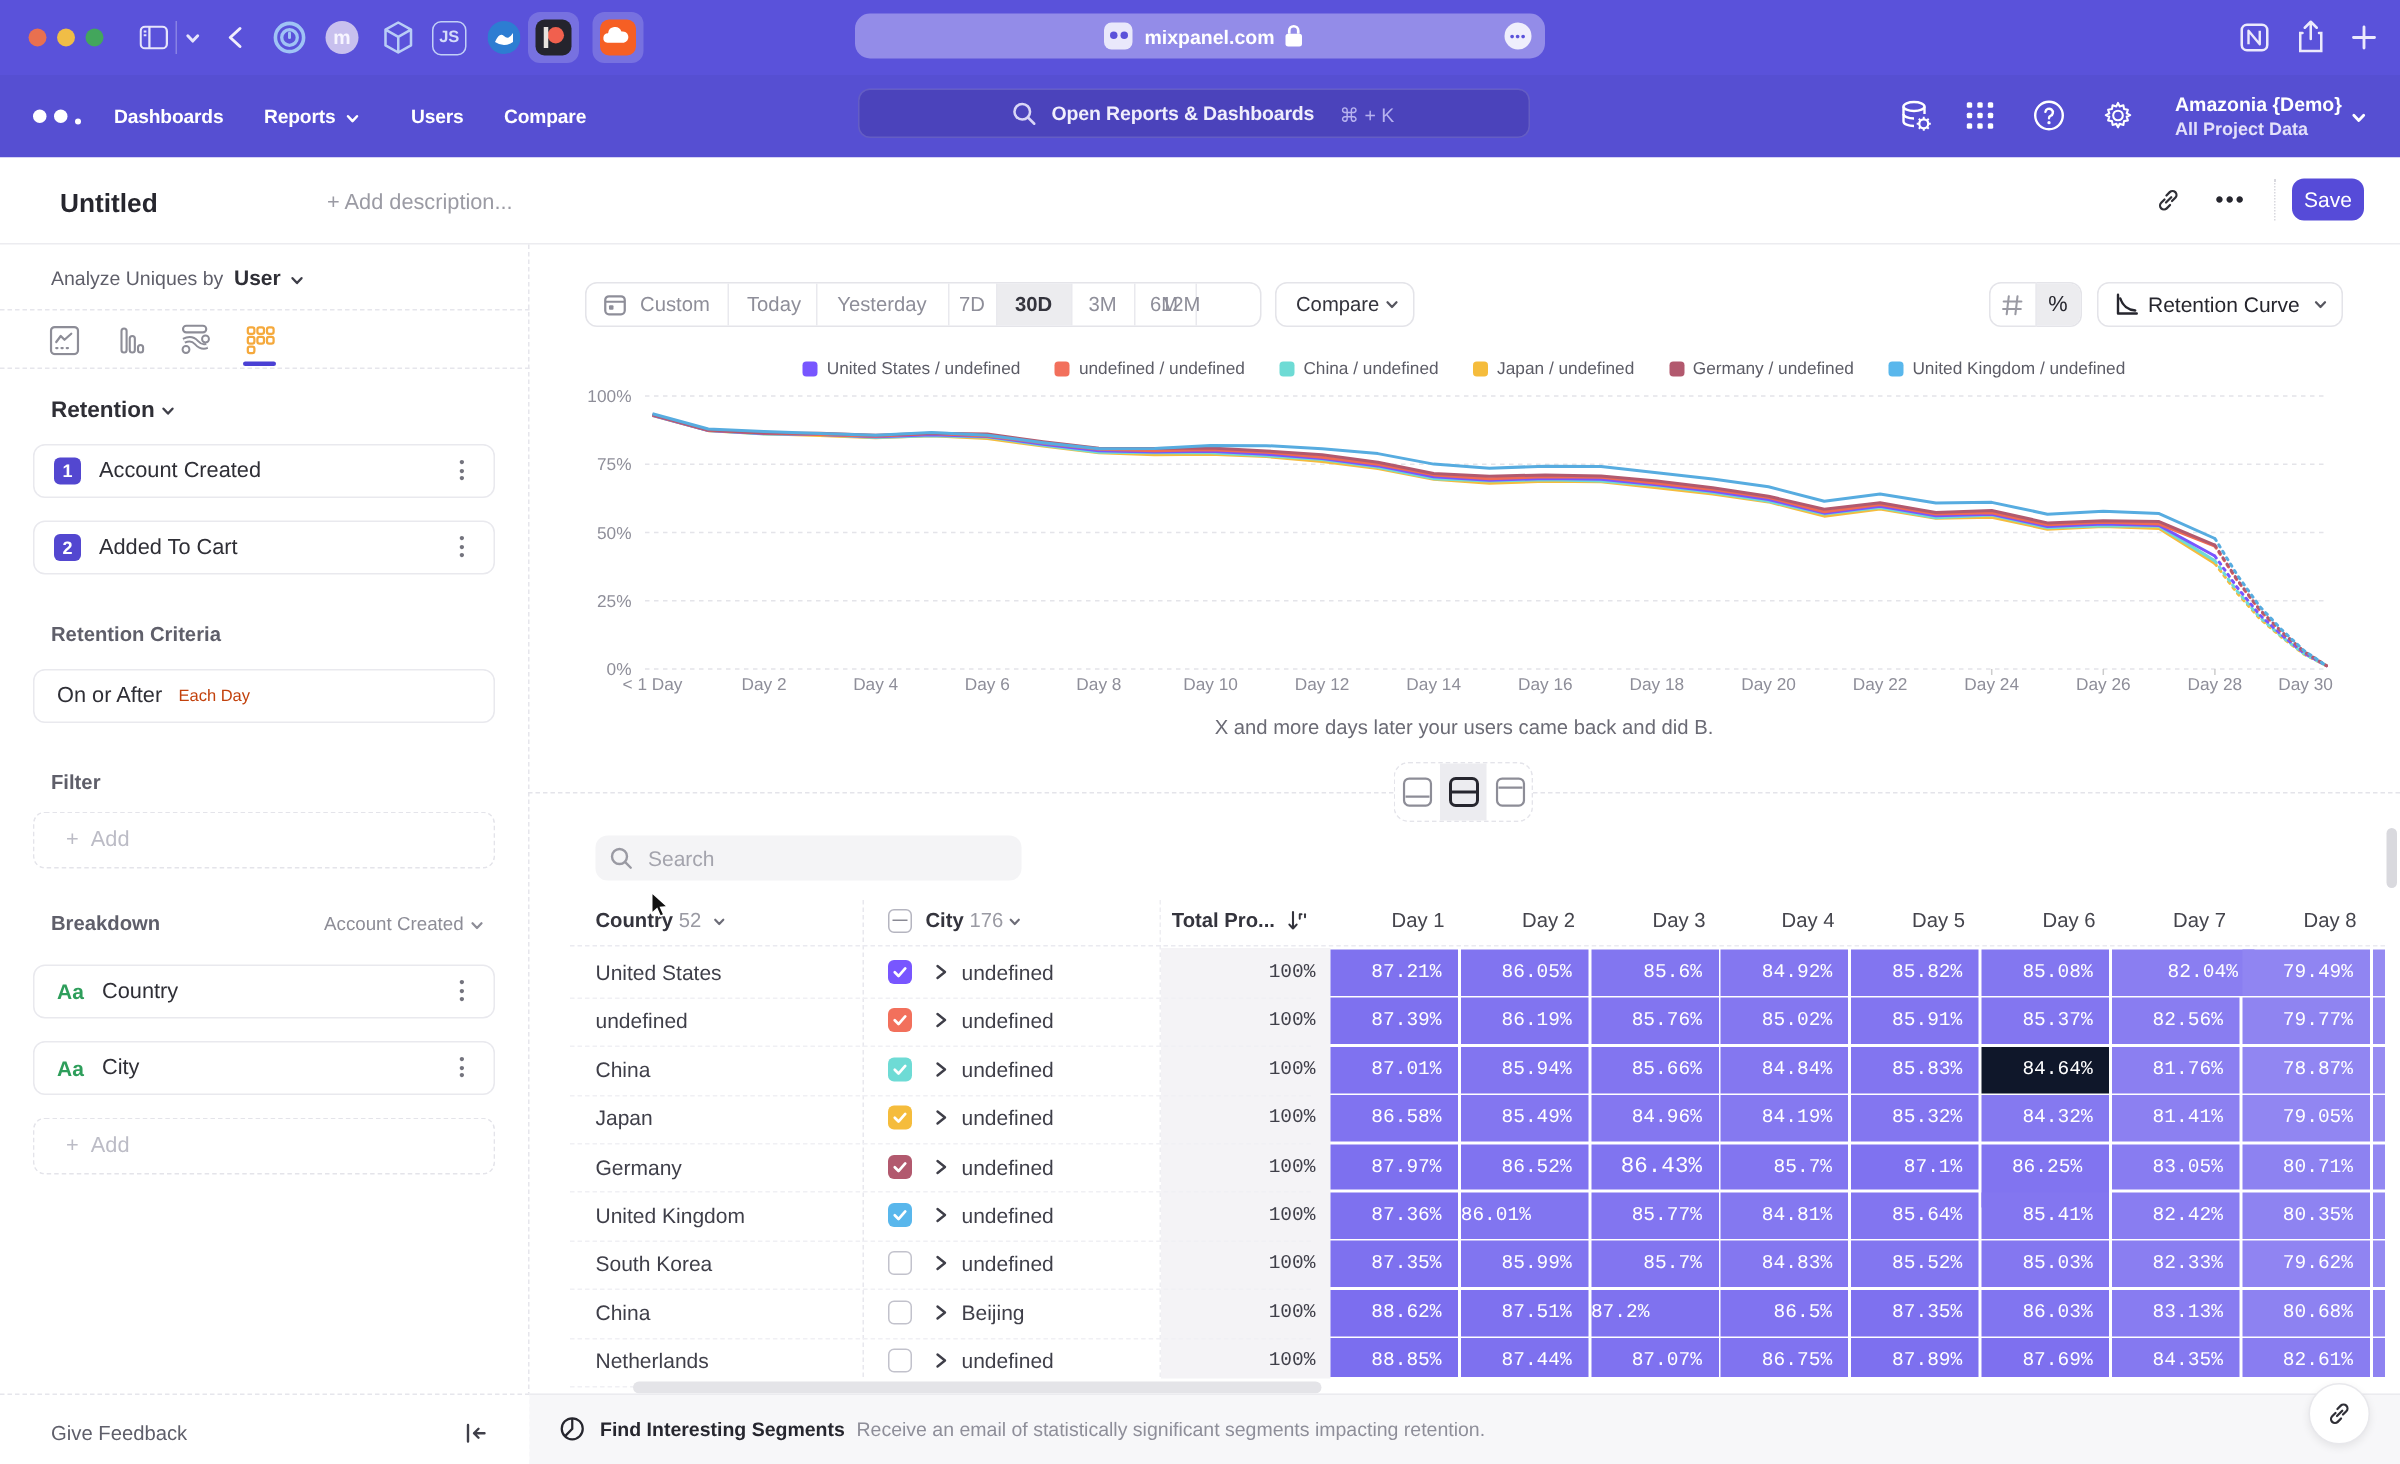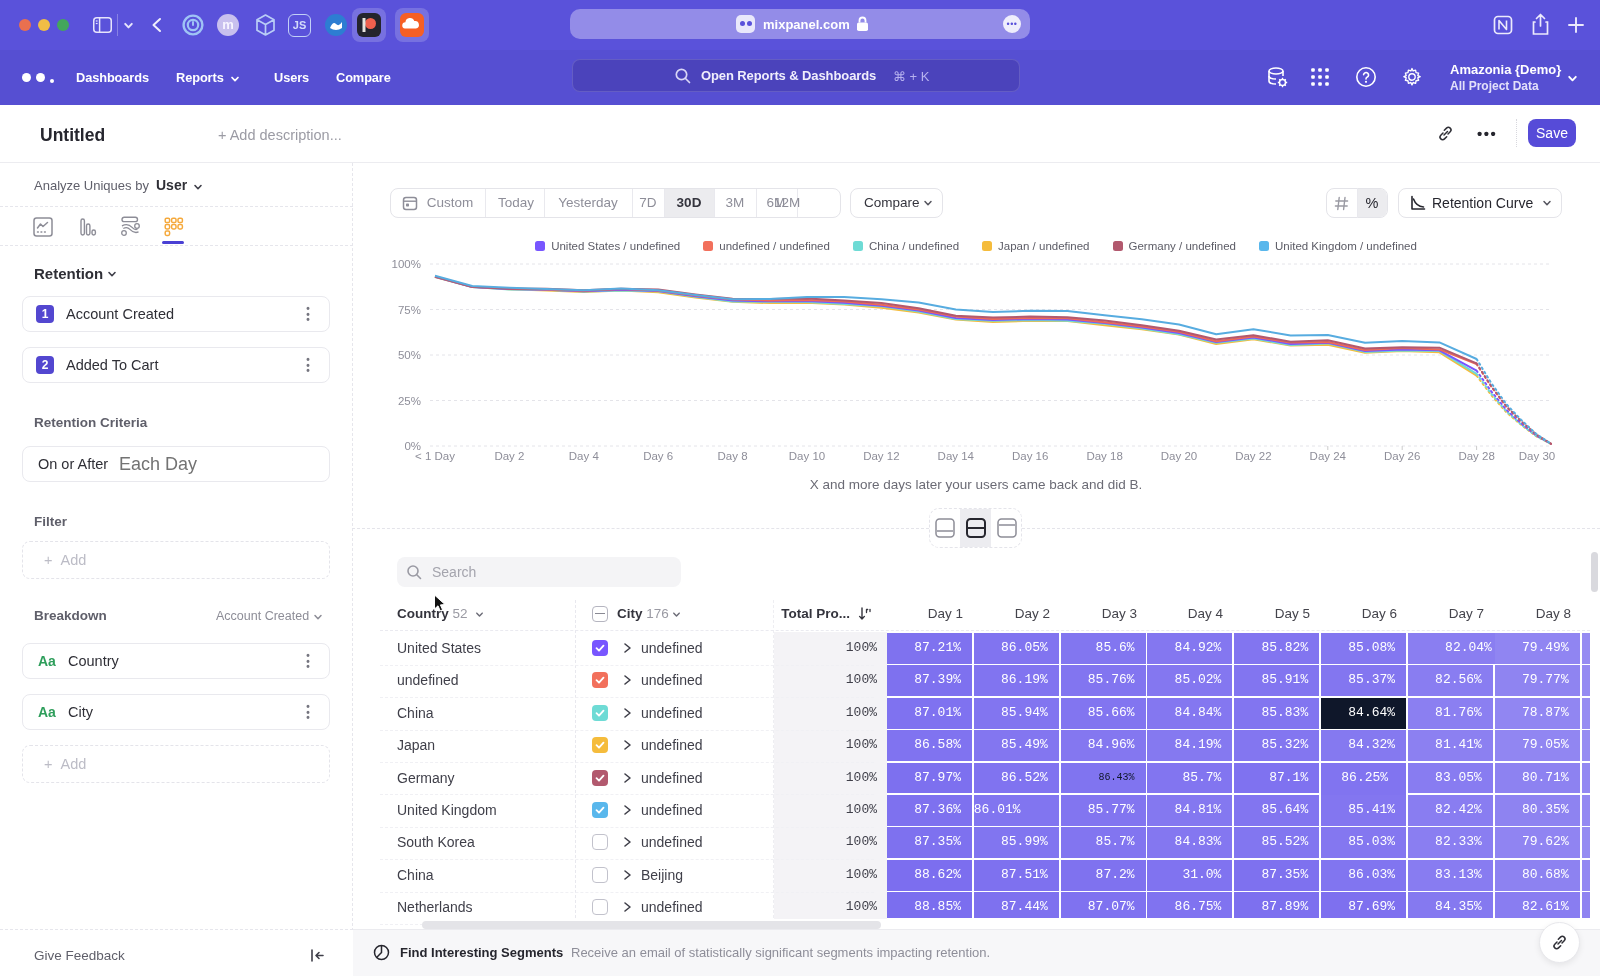--- a/index.html
+++ b/index.html
@@ -171,21 +171,21 @@
     <div class="abs" style="left:36px;top:305px;width:18px;height:18px;border-radius:4px;background:#5347d0;color:#fff;font-size:12px;font-weight:700;text-align:center;line-height:18px">1</div>
     <div class="abs" style="left:66px;top:303px;height:22px;line-height:22px;font-size:14.5px;color:#2f2f36">Account Created</div>
     <div class="abs" style="left:303px;top:304px;width:10px;font-size:10px;line-height:5.5px;color:#74747e;font-weight:700;text-align:center;margin-top:2px">•<br>•<br>•</div>
     <div class="abs" style="left:22px;top:347px;width:308px;height:36px;border:1px solid #e9e9ee;border-radius:8px;background:#fff"></div>
     <div class="abs" style="left:36px;top:356px;width:18px;height:18px;border-radius:4px;background:#5347d0;color:#fff;font-size:12px;font-weight:700;text-align:center;line-height:18px">2</div>
     <div class="abs" style="left:66px;top:354px;height:22px;line-height:22px;font-size:14.5px;color:#2f2f36">Added To Cart</div>
     <div class="abs" style="left:303px;top:355px;width:10px;font-size:10px;line-height:5.5px;color:#74747e;font-weight:700;text-align:center;margin-top:2px">•<br>•<br>•</div>
     <div class="abs" style="left:34px;top:413px;height:20px;line-height:20px;font-size:13.5px;font-weight:700;color:#5f5f6a">Retention Criteria</div>
     <div class="abs" style="left:22px;top:446px;width:308px;height:36px;border:1px solid #e9e9ee;border-radius:8px;background:#fff"></div>
     <div class="abs" style="left:38px;top:453px;height:22px;line-height:22px;font-size:14.5px;color:#2f2f36">On or After</div>
-    <div class="abs" style="left:119px;top:453px;height:22px;line-height:22px;font-size:18px;color:#737373">Each Day</div>
+    <div class="abs" style="left:119px;top:453px;height:22px;line-height:22px;font-size:11px;color:#c2410c">Each Day</div>
     <div class="abs" style="left:34px;top:512px;height:20px;line-height:20px;font-size:13.5px;font-weight:700;color:#5f5f6a">Filter</div>
     <div class="abs" style="left:22px;top:541px;width:308px;height:38px;border:1px dashed #e4e4ea;border-radius:8px"></div>
     <div class="abs" style="left:44px;top:549px;height:22px;line-height:22px;font-size:14.5px;color:#bcbcc6">+&nbsp;&nbsp;Add</div>
     <div class="abs" style="left:34px;top:606px;height:20px;line-height:20px;font-size:13.5px;font-weight:700;color:#5f5f6a">Breakdown</div>
     <div class="abs" style="left:216px;top:607px;height:19px;line-height:19px;font-size:12.5px;color:#8d8d97">Account Created</div>
     <svg style="position:absolute;left:313.0px;top:612.0px" width="10" height="10" viewBox="0 0 10 10">
       <path d="M2 3.5 L5 6.7 L8 3.5" fill="none" stroke="#8d8d97" stroke-width="1.5" stroke-linecap="round" stroke-linejoin="round"></path>
     </svg>
     <div class="abs" style="left:22px;top:643px;width:308px;height:36px;border:1px solid #e9e9ee;border-radius:8px;background:#fff"></div>
     <div class="abs" style="left:38px;top:650px;height:22px;line-height:22px;font-size:14px;font-weight:700;color:#2e9e5b">Aa</div>
@@ -443,21 +443,21 @@
       </svg>
     </div>
     <svg style="position:absolute;left:621px;top:771.5px" width="12" height="12" viewBox="0 0 12 12">
       <path d="M4 2 L9 6 L4 10" fill="none" stroke="#3f3f49" stroke-width="1.6" stroke-linecap="round" stroke-linejoin="round"></path>
     </svg>
     <div style="position:absolute;left:641px;top:762.5px;width:130px;height:30.9px;line-height:30.9px;font-size:14px;color:#3f3f49">undefined</div>
     <div style="position:absolute;left:774px;top:762.5px;width:103px;height:30.9px;line-height:30.9px;font-size:13px;color:#3f3f49;text-align:right;font-family:'Liberation Mono',monospace">100%</div>
     <div style="position:absolute;left:380px;top:794.4px;width:494px;height:0;border-top:1px dashed #f0f0f4"></div>
     <div style="position:absolute;left:887.0px;top:762.5px;width:85.0px;height:30.9px;background:rgb(125,112,239);color:#fff;font-size:13px;line-height:30.9px;text-align:right;padding-right:11px;box-sizing:border-box;font-family:'Liberation Mono',monospace">87.97%</div>
     <div style="position:absolute;left:973.8px;top:762.5px;width:85.0px;height:30.9px;background:rgb(128,115,240);color:#fff;font-size:13px;line-height:30.9px;text-align:right;padding-right:11px;box-sizing:border-box;font-family:'Liberation Mono',monospace">86.52%</div>
-    <div style="position:absolute;left:1060.6px;top:762.5px;width:85.0px;height:30.9px;background:rgb(128,116,240);color:#0f172a;font-size:10px;line-height:30.9px;text-align:right;padding-right:11px;box-sizing:border-box;font-family:'Liberation Mono',monospace">86.43%</div>
+    <div style="position:absolute;left:1060.6px;top:762.5px;width:85.0px;height:30.9px;background:rgb(128,116,240);color:#ffffff;font-size:15px;line-height:30.9px;text-align:right;padding-right:11px;box-sizing:border-box;font-family:'Liberation Mono',monospace">86.43%</div>
     <div style="position:absolute;left:1147.4px;top:762.5px;width:85.0px;height:30.9px;background:rgb(130,117,240);color:#fff;font-size:13px;line-height:30.9px;text-align:right;padding-right:11px;box-sizing:border-box;font-family:'Liberation Mono',monospace">85.7%</div>
     <div style="position:absolute;left:1234.2px;top:762.5px;width:85.0px;height:30.9px;background:rgb(127,114,240);color:#fff;font-size:13px;line-height:30.9px;text-align:right;padding-right:11px;box-sizing:border-box;font-family:'Liberation Mono',monospace">87.1%</div>
     <div style="position:absolute;left:1321.1px;top:762.5px;width:85.0px;height:42px;background:rgb(129,116,240);color:#fff;font-size:13px;line-height:30.9px;text-align:right;padding-right:18px;box-sizing:border-box;font-family:'Liberation Mono',monospace">86.25%</div>
     <div style="position:absolute;left:1407.9px;top:762.5px;width:85.0px;height:30.9px;background:rgb(136,124,241);color:#fff;font-size:13px;line-height:30.9px;text-align:right;padding-right:11px;box-sizing:border-box;font-family:'Liberation Mono',monospace">83.05%</div>
     <div style="position:absolute;left:1494.7px;top:762.5px;width:85.0px;height:30.9px;background:rgb(141,130,241);color:#fff;font-size:13px;line-height:30.9px;text-align:right;padding-right:11px;box-sizing:border-box;font-family:'Liberation Mono',monospace">80.71%</div>
     <div style="position:absolute;left:1581.5px;top:762.5px;width:8.5px;height:30.9px;background:rgb(147,136,242)"></div>
     <div style="position:absolute;left:397px;top:794.9px;width:170px;height:30.9px;line-height:30.9px;font-size:14px;color:#3f3f49">United Kingdom</div>
     <div style="position:absolute;left:592px;top:801.9px;width:16px;height:16px">
       <span style="position:absolute;left:0;top:0;width:16px;height:16px;border-radius:4px;background:#59b7ec"></span>
       <svg style="position:absolute;left:2px;top:2px" width="12" height="12" viewBox="0 0 12 12">
@@ -503,22 +503,22 @@
       <span style="position:absolute;left:0;top:0;width:16px;height:16px;border-radius:4px;background:#fff;border:1.4px solid #c2c2cc;box-sizing:border-box"></span>
     </div>
     <svg style="position:absolute;left:621px;top:868.7px" width="12" height="12" viewBox="0 0 12 12">
       <path d="M4 2 L9 6 L4 10" fill="none" stroke="#3f3f49" stroke-width="1.6" stroke-linecap="round" stroke-linejoin="round"></path>
     </svg>
     <div style="position:absolute;left:641px;top:859.7px;width:130px;height:30.9px;line-height:30.9px;font-size:14px;color:#3f3f49">Beijing</div>
     <div style="position:absolute;left:774px;top:859.7px;width:103px;height:30.9px;line-height:30.9px;font-size:13px;color:#3f3f49;text-align:right;font-family:'Liberation Mono',monospace">100%</div>
     <div style="position:absolute;left:380px;top:891.6px;width:494px;height:0;border-top:1px dashed #f0f0f4"></div>
     <div style="position:absolute;left:887.0px;top:859.7px;width:85.0px;height:30.9px;background:rgb(124,110,239);color:#fff;font-size:13px;line-height:30.9px;text-align:right;padding-right:11px;box-sizing:border-box;font-family:'Liberation Mono',monospace">88.62%</div>
     <div style="position:absolute;left:973.8px;top:859.7px;width:85.0px;height:30.9px;background:rgb(126,113,239);color:#fff;font-size:13px;line-height:30.9px;text-align:right;padding-right:11px;box-sizing:border-box;font-family:'Liberation Mono',monospace">87.51%</div>
-    <div style="position:absolute;left:1060.6px;top:859.7px;width:85.0px;height:30.9px;background:rgb(127,114,239);color:#fff;font-size:13px;line-height:30.9px;text-align:right;padding-right:11px;box-sizing:border-box;font-family:'Liberation Mono',monospace">87.2%</div>
-    <div style="position:absolute;left:1147.4px;top:859.7px;width:85.0px;height:30.9px;background:rgb(128,115,240);color:#fff;font-size:13px;line-height:30.9px;text-align:right;padding-right:11px;box-sizing:border-box;font-family:'Liberation Mono',monospace">31.0%</div>
+    <div style="position:absolute;left:1060.6px;top:859.7px;width:85.0px;height:30.9px;background:rgb(127,114,239);color:#fff;font-size:13px;line-height:30.9px;padding-right:11px;box-sizing:border-box;font-family:'Liberation Mono',monospace">87.2%</div>
+    <div style="position:absolute;left:1147.4px;top:859.7px;width:85.0px;height:30.9px;background:rgb(128,115,240);color:#fff;font-size:13px;line-height:30.9px;text-align:right;padding-right:11px;box-sizing:border-box;font-family:'Liberation Mono',monospace">86.5%</div>
     <div style="position:absolute;left:1234.2px;top:859.7px;width:85.0px;height:30.9px;background:rgb(126,113,239);color:#fff;font-size:13px;line-height:30.9px;text-align:right;padding-right:11px;box-sizing:border-box;font-family:'Liberation Mono',monospace">87.35%</div>
     <div style="position:absolute;left:1321.1px;top:859.7px;width:85.0px;height:30.9px;background:rgb(129,117,240);color:#fff;font-size:13px;line-height:30.9px;text-align:right;padding-right:11px;box-sizing:border-box;font-family:'Liberation Mono',monospace">86.03%</div>
     <div style="position:absolute;left:1407.9px;top:859.7px;width:85.0px;height:30.9px;background:rgb(136,124,241);color:#fff;font-size:13px;line-height:30.9px;text-align:right;padding-right:11px;box-sizing:border-box;font-family:'Liberation Mono',monospace">83.13%</div>
     <div style="position:absolute;left:1494.7px;top:859.7px;width:85.0px;height:30.9px;background:rgb(141,130,241);color:#fff;font-size:13px;line-height:30.9px;text-align:right;padding-right:11px;box-sizing:border-box;font-family:'Liberation Mono',monospace">80.68%</div>
     <div style="position:absolute;left:1581.5px;top:859.7px;width:8.5px;height:30.9px;background:rgb(147,136,242)"></div>
     <div style="position:absolute;left:397px;top:892.1px;width:170px;height:30.9px;line-height:30.9px;font-size:14px;color:#3f3f49">Netherlands</div>
     <div style="position:absolute;left:592px;top:899.1px;width:16px;height:16px">
       <span style="position:absolute;left:0;top:0;width:16px;height:16px;border-radius:4px;background:#fff;border:1.4px solid #c2c2cc;box-sizing:border-box"></span>
     </div>
     <svg style="position:absolute;left:621px;top:901.1px" width="12" height="12" viewBox="0 0 12 12">

